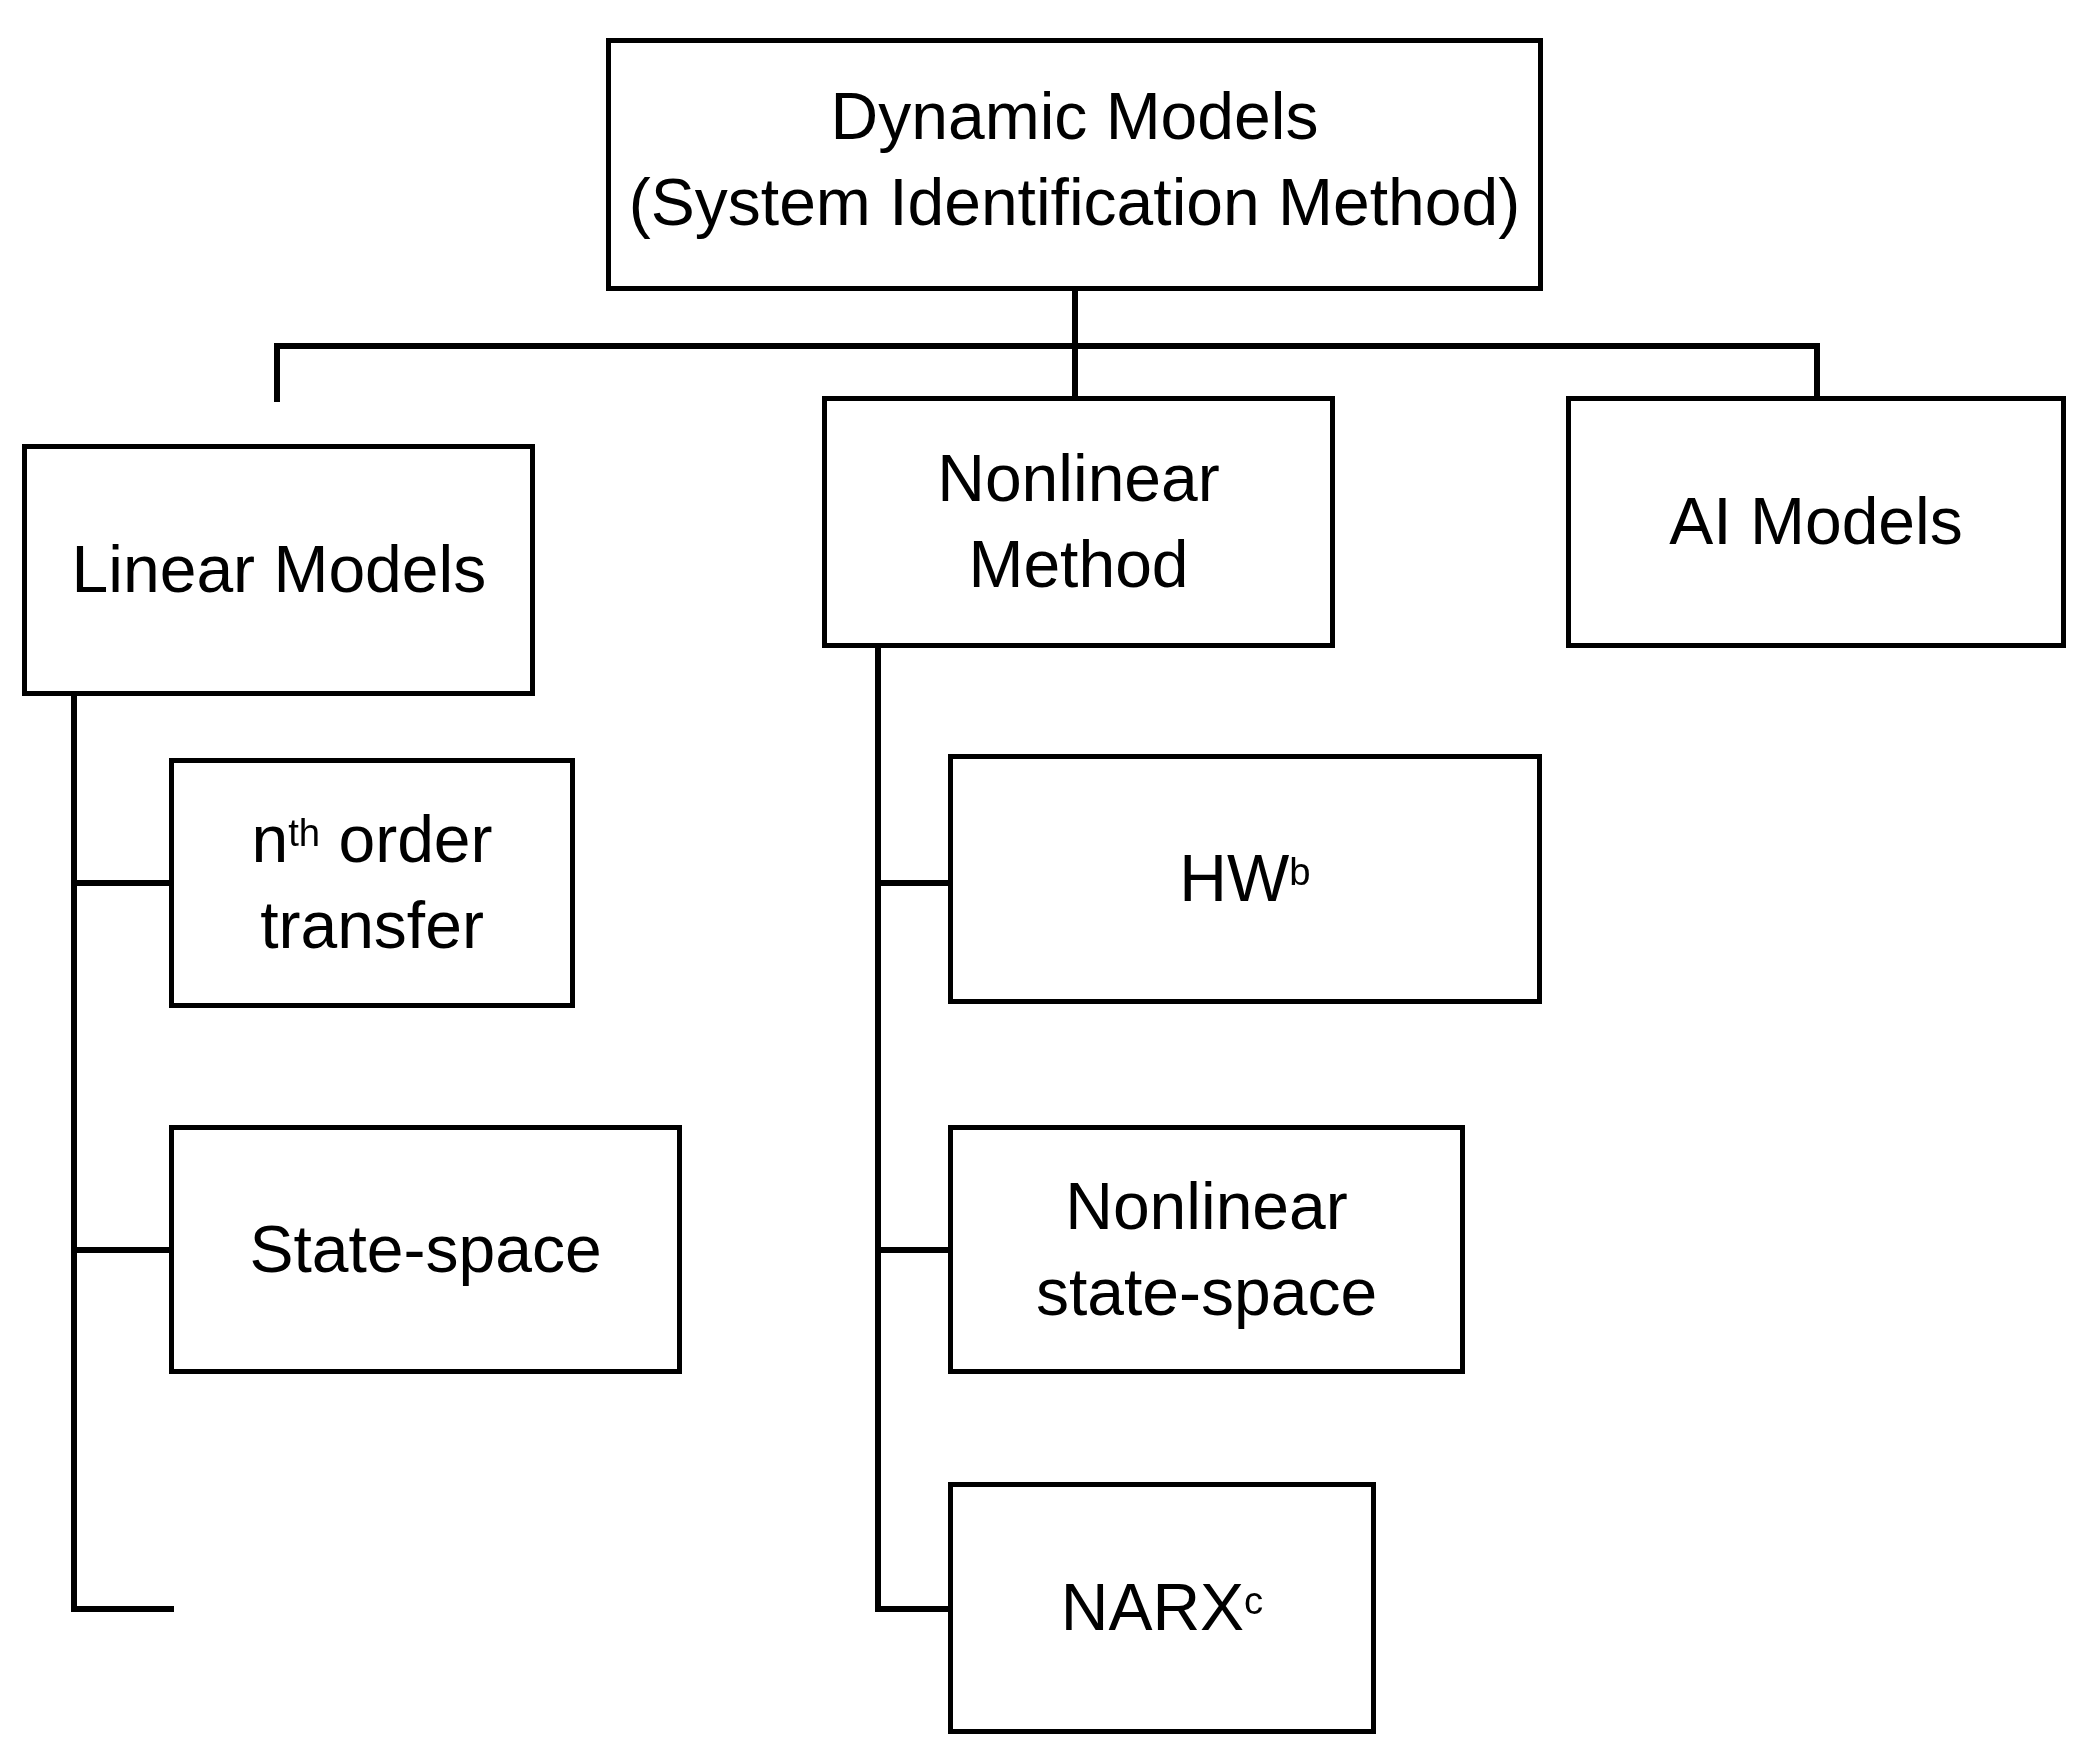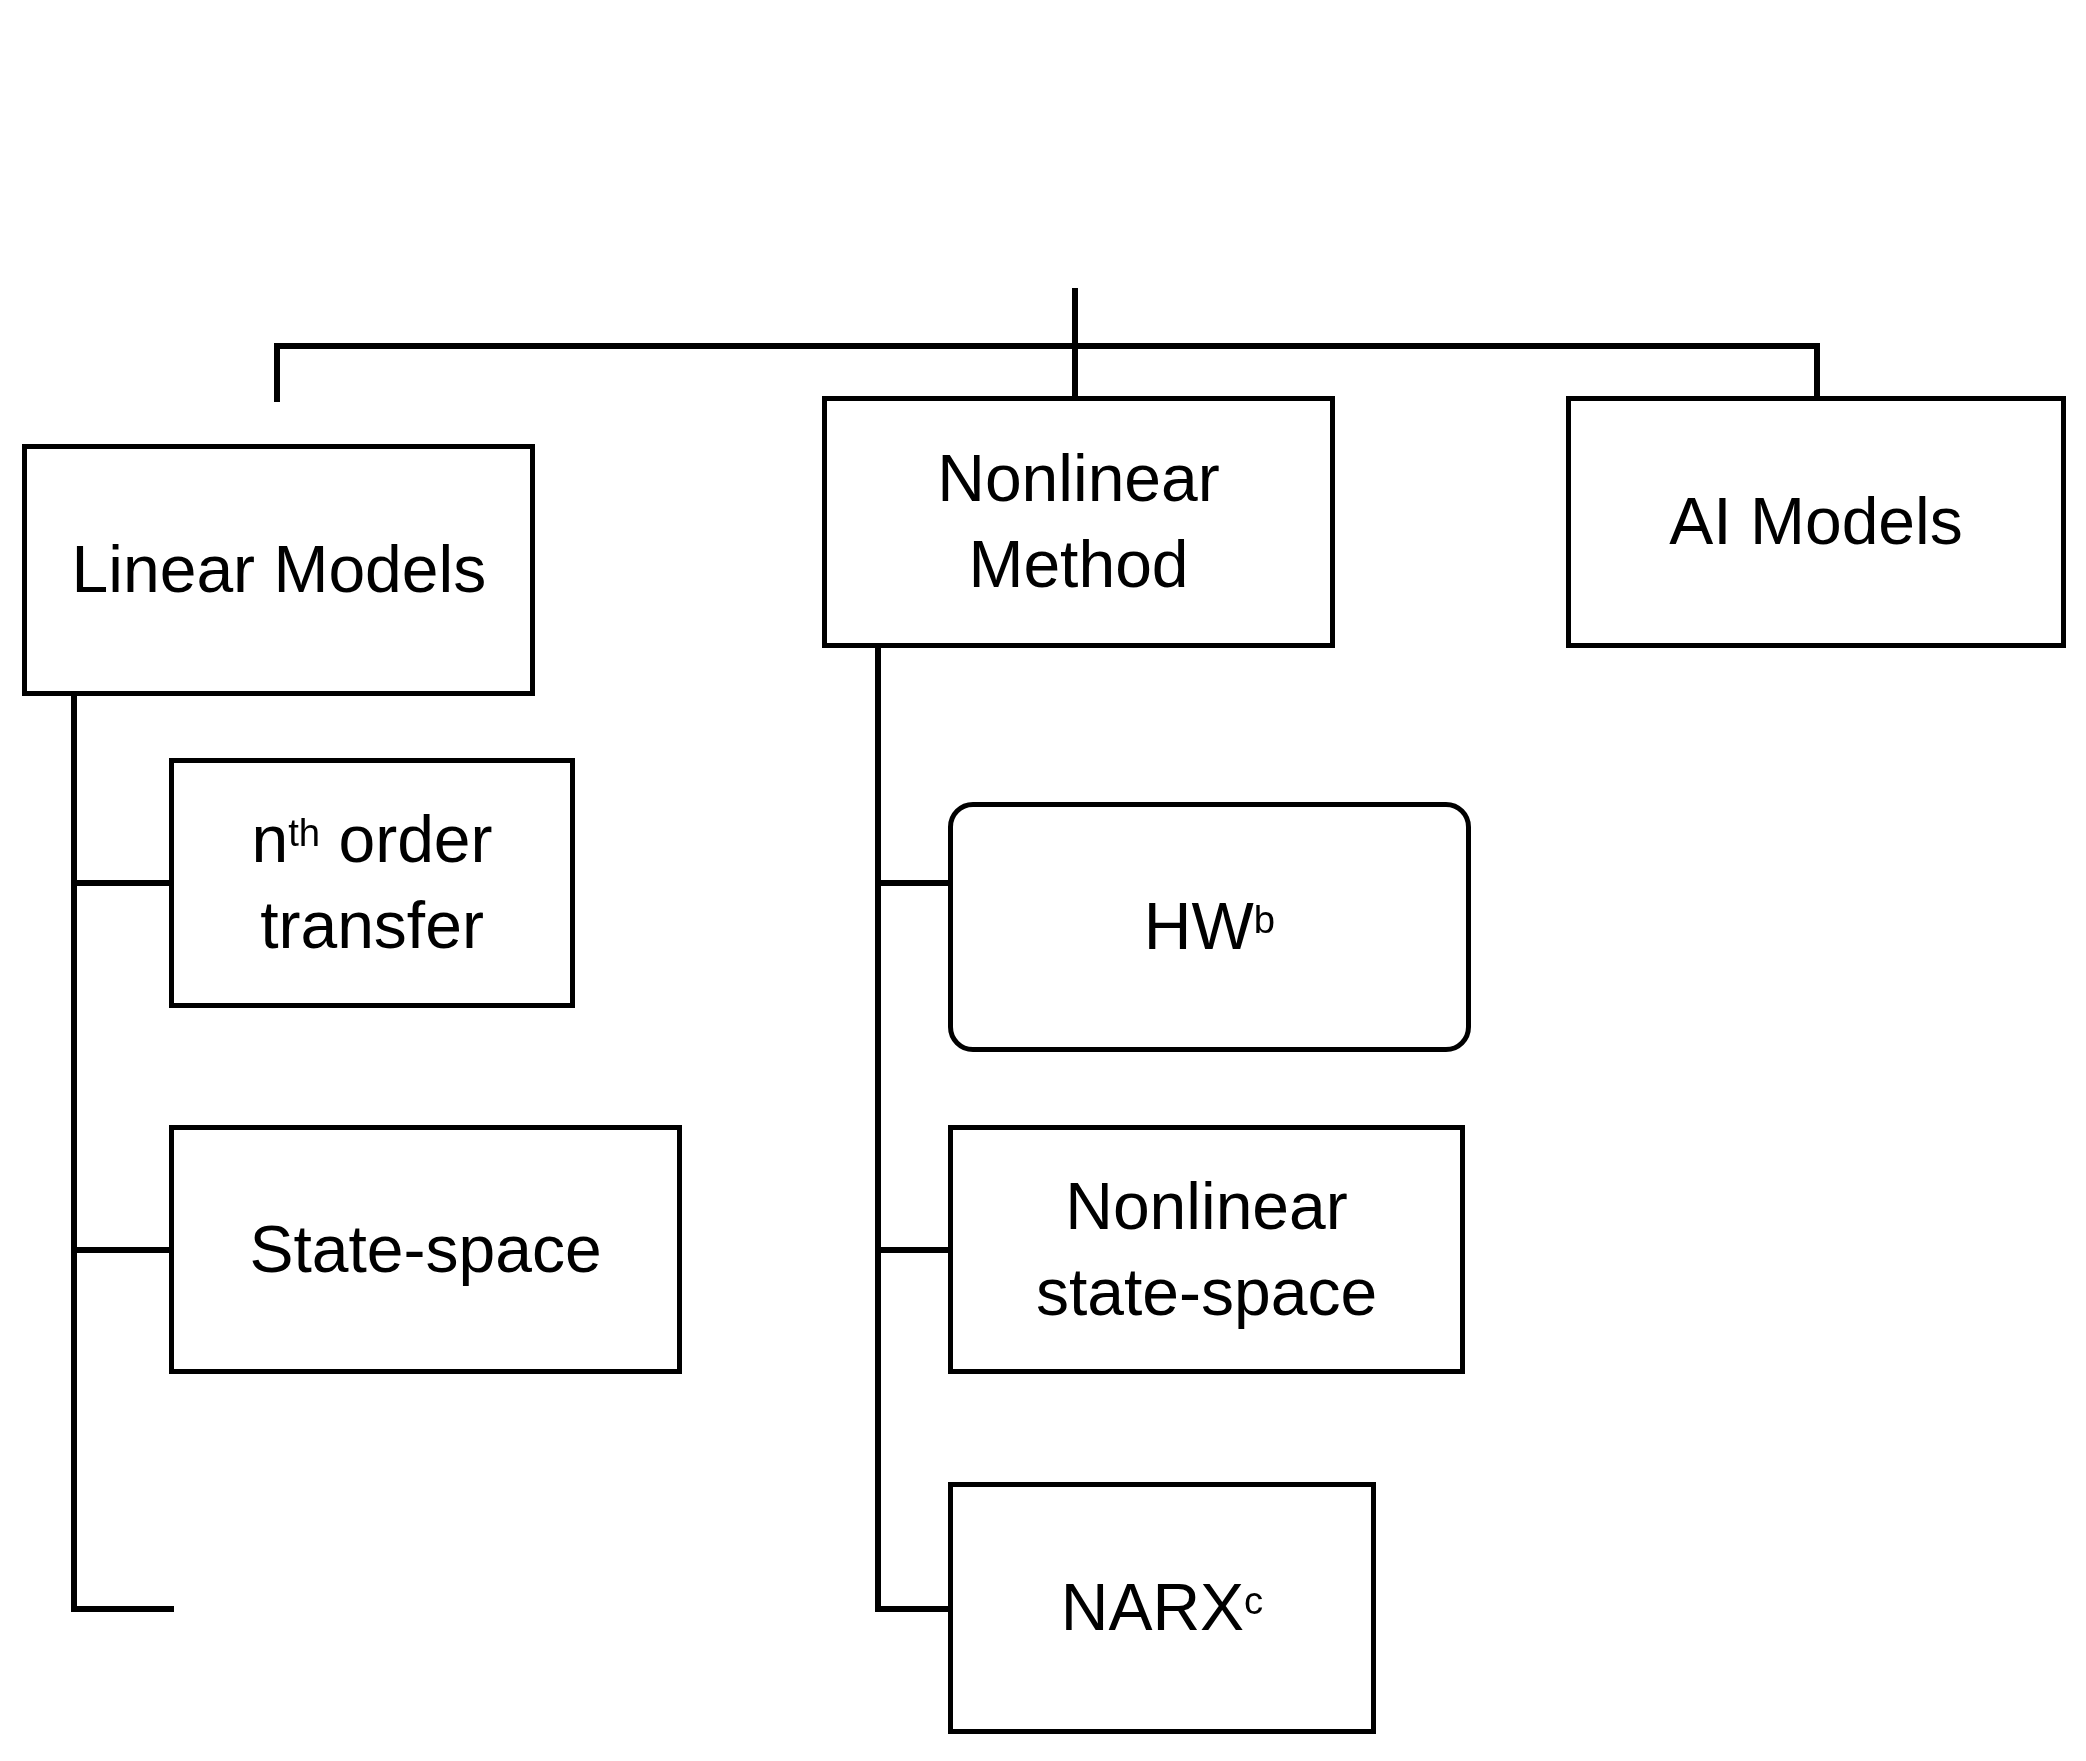--- a/index.html
+++ b/index.html
@@ -41,21 +41,21 @@
     top:-0.42em;
   }
   
   #box-root{left:606px;top:38px;width:937px;height:253px;padding-bottom:9.6px;}
   #box-linear{left:22.4px;top:396px;width:513px;height:252px;margin-top:48px;}
   #box-nonlinear{left:822px;top:396px;width:513px;height:252px;}
   #box-ai{left:1566px;top:396px;width:500px;height:252px;align-items:center;}
   #box-tf{left:169px;top:758px;width:406px;height:250px;}
   #box-ss{left:169px;top:1125px;width:513px;height:249px;}
   #box-arx{left:169px;top:1482px;width:513px;height:252px;}
-  #box-hw{left:948px;top:802px;width:523px;height:250px;border-radius:25px;}
+  #box-hw{left:948px;top:754px;width:594px;height:250px;}
   #box-nlss{left:948px;top:1125px;width:517px;height:249px;}
   #box-narx{left:948px;top:1482px;width:428px;height:252px;}
   
   #ln-hconn{left:274px;top:343px;width:1546px;height:5.6px;}
   #ln-drop-left{left:274px;top:343px;width:5.6px;height:59px;}
   #ln-drop-mid{left:1072px;top:288px;width:5.6px;height:114px;}
   #ln-drop-right{left:1814px;top:343px;width:5.6px;height:59px;}
   #ln-trunk-left{left:71px;top:645px;width:5.6px;height:967px;}
   #ln-trunk-mid{left:875px;top:645px;width:5.6px;height:967px;}
   #ln-stub-la{left:71px;top:880px;width:103px;height:5.6px;}
@@ -76,20 +76,23 @@
   <div class="line" id="ln-drop-right"></div>
   <div class="line" id="ln-trunk-left"></div>
   <div class="line" id="ln-trunk-mid"></div>
   <div class="line" id="ln-stub-la"></div>
   <div class="line" id="ln-stub-lb"></div>
   <div class="line" id="ln-stub-lc"></div>
   <div class="line" id="ln-stub-ma"></div>
   <div class="line" id="ln-stub-mb"></div>
   <div class="line" id="ln-stub-mc"></div>
 
+  <div class="box" id="box-root">
+    <div class="label"><span>Dynamic Models</span><br><span>(System Identification Method)</span></div>
+  </div>
 
   <div class="box" id="box-linear">
     <div class="label"><span>Linear Models</span></div>
   </div>
 
   <div class="box" id="box-nonlinear">
     <div class="label"><span>Nonlinear</span><br><span>Method</span></div>
   </div>
 
   <div class="box" id="box-ai">

